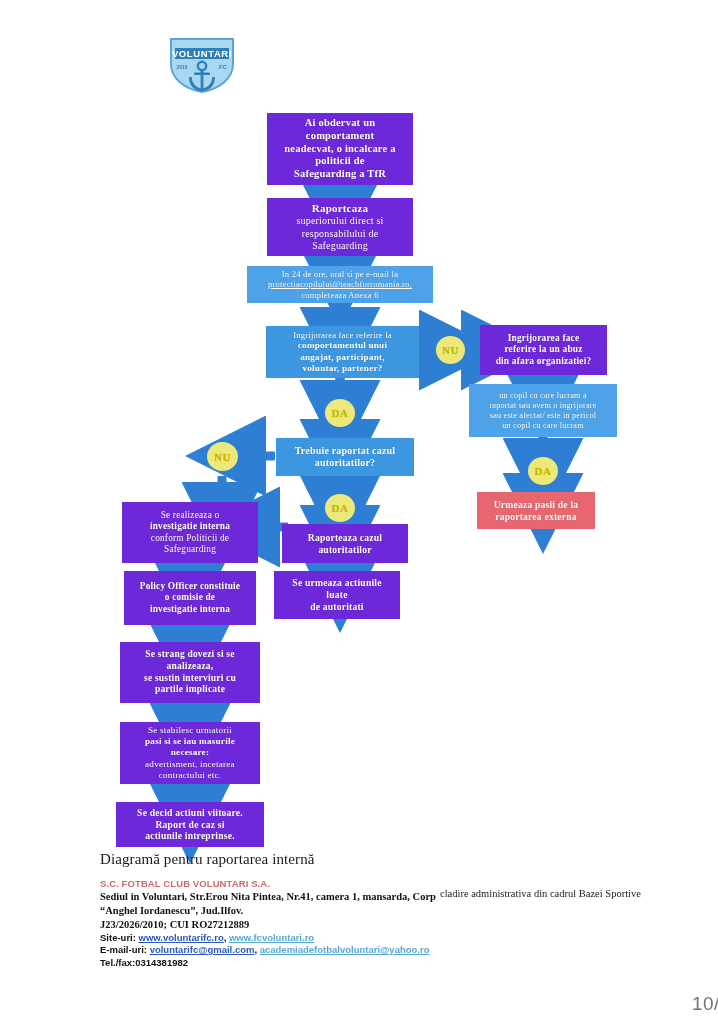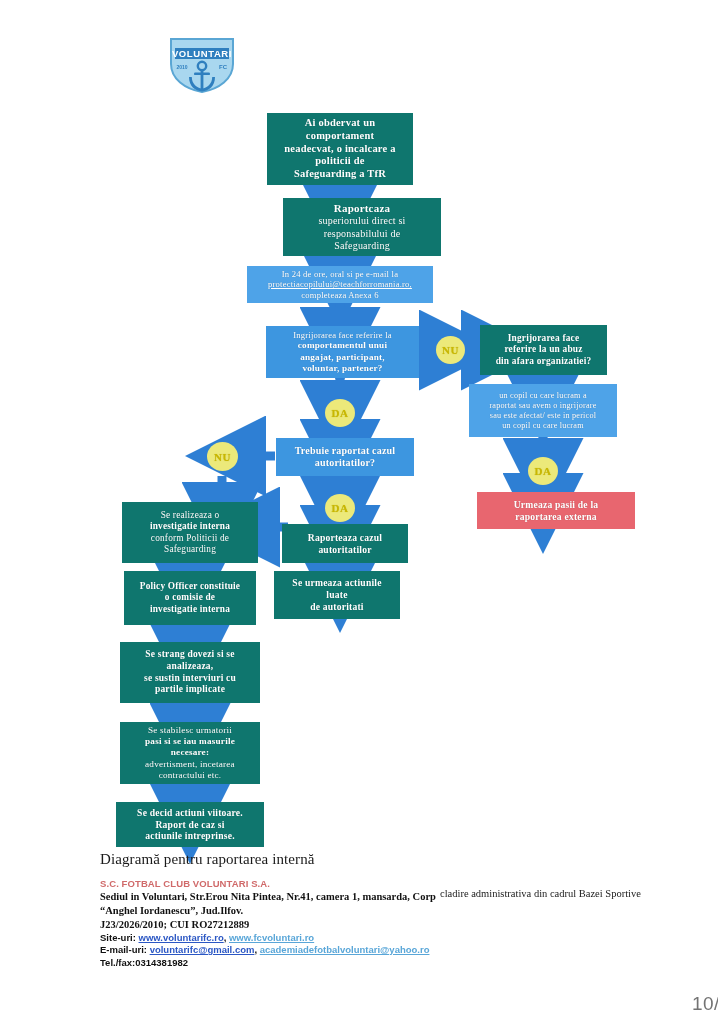--- a/index.html
+++ b/index.html
@@ -35,21 +35,21 @@
     justify-content: center;
     text-align: center;
     color: #ffffff;
     font-family: "Liberation Serif", serif;
     font-weight: bold;
     line-height: 1.22;
     letter-spacing: .2px;
     padding: 3px 5px;
     text-shadow: 0 0 1px rgba(0,0,0,.25);
   }
-  .blue-dark { background: #0f766e; }
+  .blue-dark { background: #6d28d9; }
   .blue-lite { background: #3d96e0; }
   .blue-pale { background: #4ea3e8; }
   .red       { background: #e8666f; }
 
   .fbox .t   { display: block; }
   .fbox .u   { text-decoration: underline; }
   .fbox .n   { font-weight: normal; }
 
   
   .pill {
@@ -199,21 +199,21 @@
   <div class="fbox blue-dark" style="left:267px;top:113px;width:146px;height:72px;font-size:10.5px;">
     <div>
       <span class="t">Ai obdervat un</span>
       <span class="t">comportament</span>
       <span class="t">neadecvat, o incalcare a</span>
       <span class="t">politicii de</span>
       <span class="t">Safeguarding a TfR</span>
     </div>
   </div>
 
-  <div class="fbox blue-dark" style="left:283px;top:198px;width:158px;height:58px;font-size:10px;">
+  <div class="fbox blue-dark" style="left:267px;top:198px;width:146px;height:58px;font-size:10px;">
     <div>
       <span class="t" style="font-size:11px;">Raportcaza</span>
       <span class="t n">superiorului direct si</span>
       <span class="t n">responsabilului de</span>
       <span class="t n">Safeguarding</span>
     </div>
   </div>
 
   <div class="fbox blue-pale" style="left:247px;top:266px;width:186px;height:37px;font-size:8.6px;font-weight:normal;">
     <div>
@@ -242,21 +242,21 @@
 
   <div class="fbox blue-pale" style="left:469px;top:384px;width:148px;height:53px;font-size:8.2px;font-weight:normal;">
     <div>
       <span class="t">un copil cu care lucram a</span>
       <span class="t">raportat sau avem o ingrijorare</span>
       <span class="t">sau este afectat/ este in pericol</span>
       <span class="t">un copil cu care lucram</span>
     </div>
   </div>
 
-  <div class="fbox red" style="left:477px;top:492px;width:158px;height:37px;font-size:9.6px;">
+  <div class="fbox red" style="left:477px;top:492px;width:118px;height:37px;font-size:9.6px;">
     <div>
       <span class="t">Urmeaza pasii de la</span>
       <span class="t">raportarea externa</span>
     </div>
   </div>
 
   <div class="fbox blue-lite" style="left:276px;top:438px;width:138px;height:38px;font-size:10px;">
     <div>
       <span class="t">Trebuie raportat cazul</span>
       <span class="t">autoritatilor?</span>

